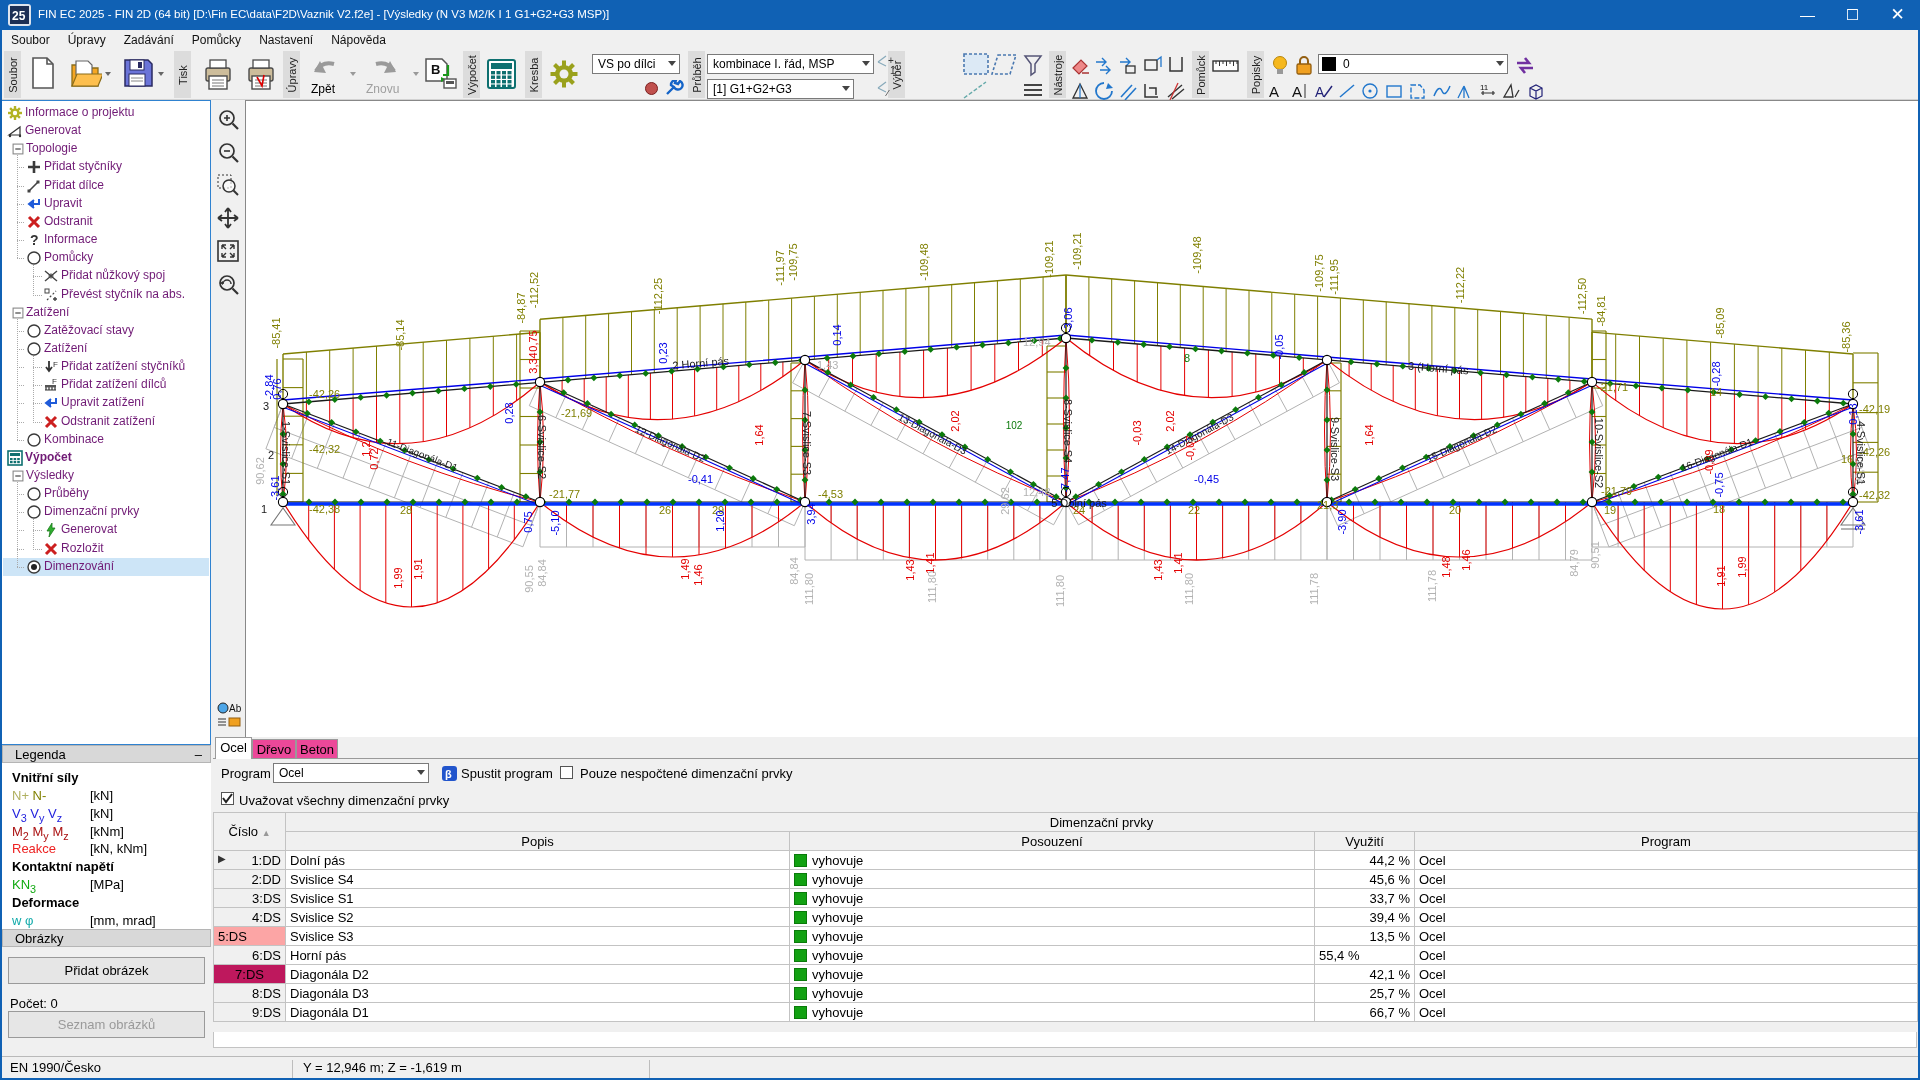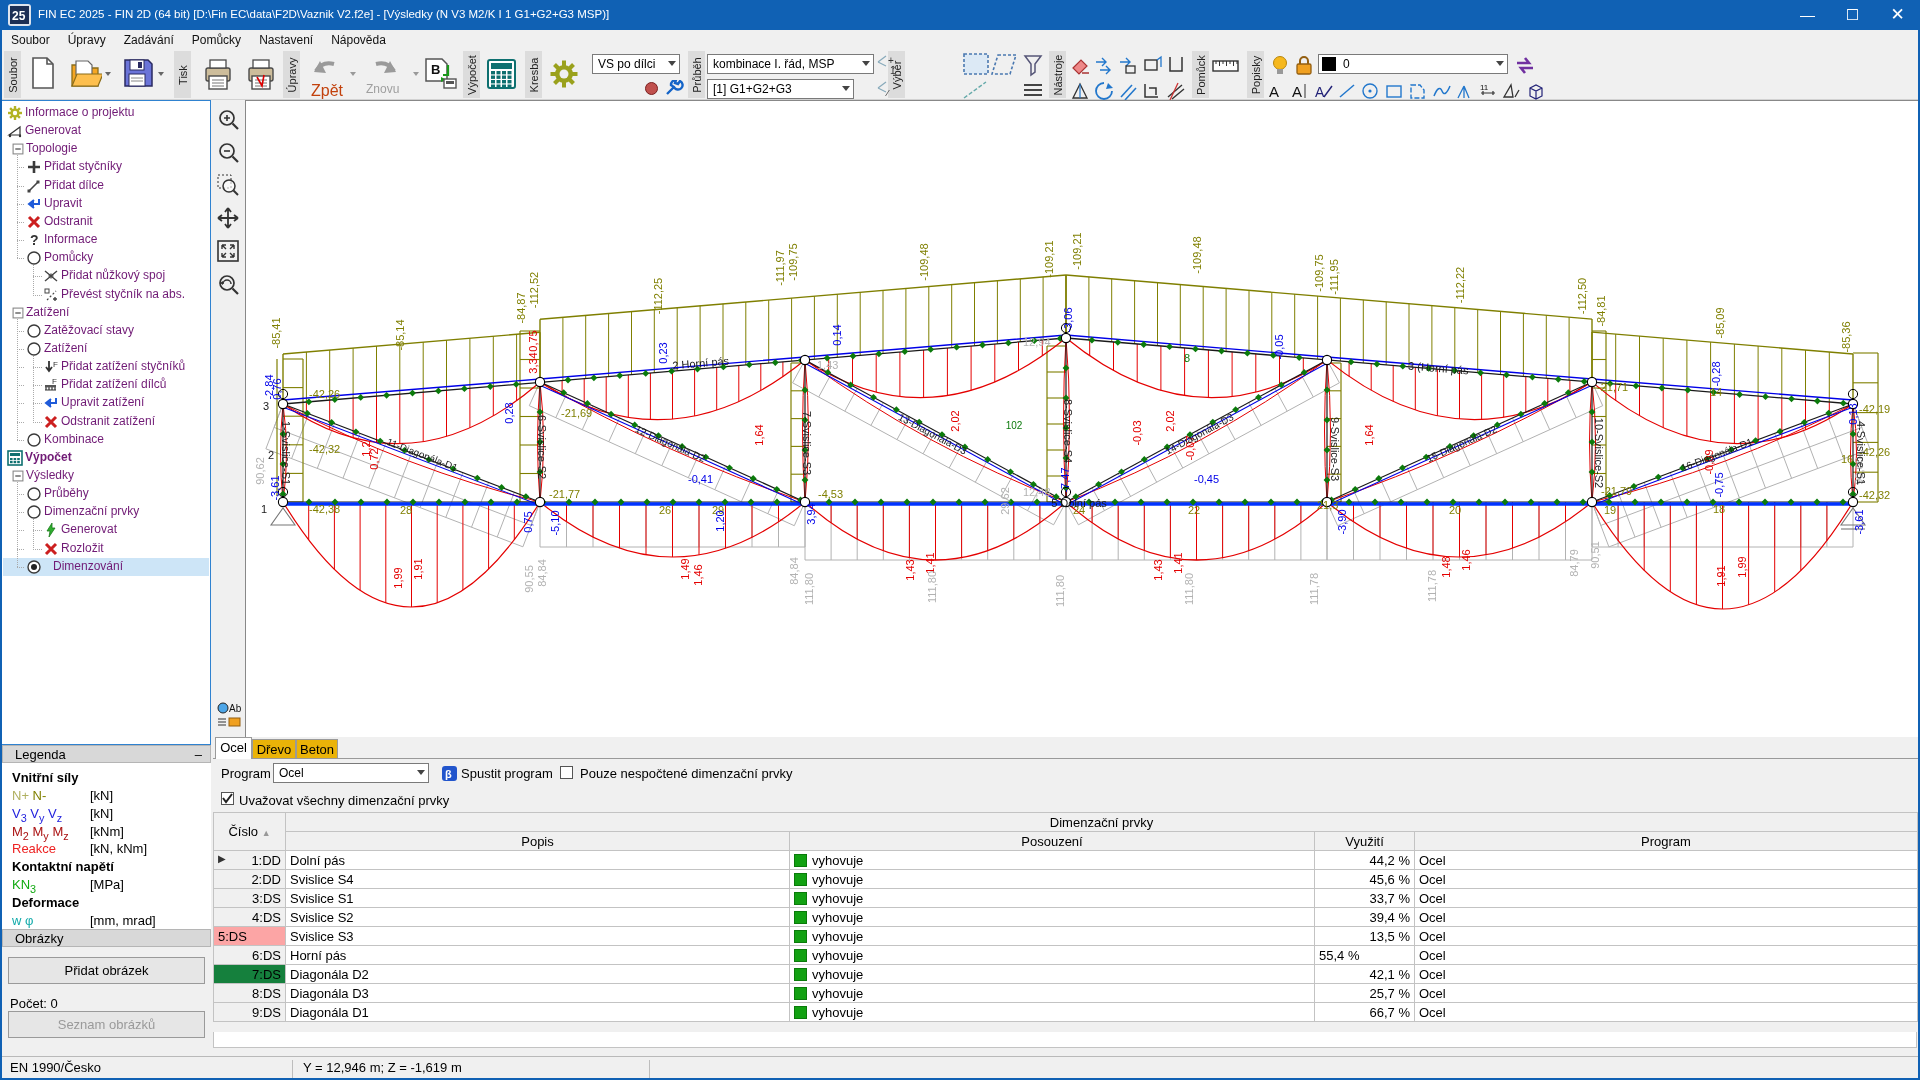--- a/index.html
+++ b/index.html
@@ -19,21 +19,21 @@
 .ti{position:absolute;font-size:12px;color:#701a75;white-space:nowrap;}
 #zoombar{left:213px;top:100px;width:32px;height:637px;background:#f0f0f0;}
 #canvas{left:245px;top:100px;width:1673px;height:637px;background:#fff;border-top:1px solid #888;border-left:1px solid #888;}
 #legendhdr{left:2px;top:745px;width:209px;height:18px;background:#d8d8d8;border:1px solid #b5b5b5;font-size:13px;padding:1px 0 12px 12px;color:#000;}
 #legendbody{left:2px;top:763px;width:209px;height:166px;background:#fff;font-size:13px;}
 #legendbody div{position:absolute;white-space:nowrap;}
 #obrhdr{left:2px;top:929px;width:209px;height:18px;background:#d8d8d8;border:1px solid #b5b5b5;font-size:13px;padding:1px 0 0 12px;color:#000;}
 #obrbody{left:2px;top:947px;width:209px;height:109px;background:#f0f0f0;}
 .btn{position:absolute;background:#e6e6e6;border:1px solid #9a9a9a;font-size:13px;text-align:center;color:#000;}
 #bottompanel{left:213px;top:737px;width:1707px;height:319px;background:#f0f0f0;}
-.tab{position:absolute;top:2px;height:19px;border:1px solid #9a9a9a;border-bottom:none;background:#eab308;font-size:13px;padding-top:2px;text-align:center;color:#000;}
+.tab{position:absolute;top:2px;height:19px;border:1px solid #9a9a9a;border-bottom:none;background:#ec4899;font-size:13px;padding-top:2px;text-align:center;color:#000;}
 .tab.act{background:#fff;height:22px;top:0;z-index:2;}
 #tabline{position:absolute;left:0;top:21px;width:1707px;height:1px;background:#9a9a9a;}
 .cb{position:absolute;width:13px;height:13px;background:#fff;border:1px solid #555;}
 table.grid{border-collapse:collapse;table-layout:fixed;font-size:13px;background:#fff;}
 table.grid td,table.grid th{border:1px solid #c3c3c3;padding:0 4px;overflow:hidden;white-space:nowrap;height:19px;font-weight:normal;}
 #statusbar{left:0;top:1056px;width:1920px;height:22px;background:#f0f0f0;border-top:1px solid #b9b9b9;font-size:13px;color:#000;}
 #statusbar div{position:absolute;top:3px;white-space:nowrap;}
 .sep{position:absolute;top:2px;width:1px;height:18px;background:#bdbdbd;}
 .icon{position:absolute;}
 #winborder{left:0;top:0;width:1920px;height:1080px;border:2px solid #1061b4;border-top:none;pointer-events:none;z-index:50;}
@@ -129,21 +129,21 @@
       <rect x="7" y="18" width="18" height="13" fill="#fff" stroke="#4a4a4a" stroke-width="1.4"></rect>
       <line x1="10" y1="22" x2="22" y2="22" stroke="#777"></line>
       <line x1="10" y1="25" x2="22" y2="25" stroke="#777"></line>
       <line x1="10" y1="28" x2="22" y2="28" stroke="#777"></line>
       <path d="M12,19 l5,9 l2,-11" fill="none" stroke="#d00" stroke-width="1.6"></path>
     </svg>
     <svg class="icon" style="left:308px;top:57px" width="34" height="22" viewBox="0 0 34 22">
       <path d="M8,14 q6,-10 18,-7" fill="none" stroke="#9a9a9a" stroke-width="4"></path>
       <path d="M12,4 L6,15 l12,1 z" fill="#9a9a9a"></path>
     </svg>
-    <div style="position:absolute;left:311px;top:82px;font-size:16px;color:#c2410c">Zpět</div>
+    <div style="position:absolute;left:311px;top:82px;font-size:12px;color:#000000">Zpět</div>
     <div class="dd" style="left:350px;top:72px;border-top-color:#999"></div>
     <svg class="icon" style="left:368px;top:57px" width="34" height="22" viewBox="0 0 34 22">
       <path d="M26,14 q-6,-10 -18,-7" fill="none" stroke="#9a9a9a" stroke-width="4"></path>
       <path d="M22,4 L28,15 l-12,1 z" fill="#9a9a9a"></path>
     </svg>
     <div style="position:absolute;left:366px;top:82px;font-size:12px;color:#9f9f9f">Znovu</div>
     <div class="dd" style="left:413px;top:72px;border-top-color:#999"></div>
     <svg class="icon" style="left:424px;top:57px" width="34" height="34" viewBox="0 0 34 34">
       <path d="M2,2 h16 l5,5 v17 h-21 z" fill="#fff" stroke="#555" stroke-width="1.5"></path>
       <text x="7" y="17" font-size="13" font-weight="bold" fill="#111">B</text>
@@ -461,21 +461,21 @@
     </svg>
     <div class="ti" style="left:59px;top:421.4499999999998px;">Generovat</div>
     <svg class="icon" style="left:41px;top:421.4499999999998px" width="16" height="16" viewBox="0 0 16 16">
       <path d="M9,1 L4,9 h3 L6,15 L12,6 h-3 Z" fill="#2fae2f" stroke="#1a7a1a" stroke-width="0.8"></path>
     </svg>
     <div class="ti" style="left:59px;top:439.5999999999998px;">Rozložit</div>
     <svg class="icon" style="left:41px;top:439.5999999999998px" width="16" height="16" viewBox="0 0 16 16">
       <path d="M3,3 L13,13 M13,3 L3,13" stroke="#cc1f1f" stroke-width="3"></path>
     </svg>
     <div class="abs" style="left:1px;top:456.7499999999998px;width:206px;height:18px;background:#cde5f7"></div>
-    <div class="ti" style="left:42px;top:457.7499999999998px;margin-left:9px;">Dimenzování</div>
+    <div class="ti" style="left:42px;top:457.7499999999998px;">Dimenzování</div>
     <svg class="icon" style="left:24px;top:457.7499999999998px" width="16" height="16" viewBox="0 0 16 16">
       <circle cx="8" cy="8" r="6" fill="#fff" stroke="#3a3a3a" stroke-width="1.4"></circle>
       <circle cx="8" cy="8" r="3" fill="#222"></circle>
     </svg>
     <div class="abs" style="left:15px;top:54.3px;width:1px;height:102.89999999999999px;background-image:repeating-linear-gradient(#aaa 0 1px,transparent 1px 2px)"></div>
     <div class="abs" style="left:15px;top:66.44999999999999px;width:8px;height:1px;background-image:repeating-linear-gradient(90deg,#aaa 0 1px,transparent 1px 2px)"></div>
     <div class="abs" style="left:15px;top:84.6px;width:8px;height:1px;background-image:repeating-linear-gradient(90deg,#aaa 0 1px,transparent 1px 2px)"></div>
     <div class="abs" style="left:15px;top:102.75px;width:8px;height:1px;background-image:repeating-linear-gradient(90deg,#aaa 0 1px,transparent 1px 2px)"></div>
     <div class="abs" style="left:15px;top:120.89999999999999px;width:8px;height:1px;background-image:repeating-linear-gradient(90deg,#aaa 0 1px,transparent 1px 2px)"></div>
     <div class="abs" style="left:15px;top:139.04999999999998px;width:8px;height:1px;background-image:repeating-linear-gradient(90deg,#aaa 0 1px,transparent 1px 2px)"></div>
@@ -1441,21 +1441,21 @@
           <td>Ocel</td>
         </tr>
         <tr>
           <td style="text-align:right;background:#f0f0f0">6:DS</td>
           <td>Horní pás</td>
           <td><span style="display:inline-block;width:13px;height:13px;background:#12a112;border:1px solid #0a7a0a;vertical-align:-2px;margin-right:5px"></span>vyhovuje</td>
           <td style="text-align:left">55,4 %</td>
           <td>Ocel</td>
         </tr>
         <tr>
-          <td style="text-align:right;background:#15803d">7:DS</td>
+          <td style="text-align:center;background:#be185d">7:DS</td>
           <td>Diagonála D2</td>
           <td><span style="display:inline-block;width:13px;height:13px;background:#12a112;border:1px solid #0a7a0a;vertical-align:-2px;margin-right:5px"></span>vyhovuje</td>
           <td style="text-align:right">42,1 %</td>
           <td>Ocel</td>
         </tr>
         <tr>
           <td style="text-align:right;background:#f0f0f0">8:DS</td>
           <td>Diagonála D3</td>
           <td><span style="display:inline-block;width:13px;height:13px;background:#12a112;border:1px solid #0a7a0a;vertical-align:-2px;margin-right:5px"></span>vyhovuje</td>
           <td style="text-align:right">25,7 %</td>

